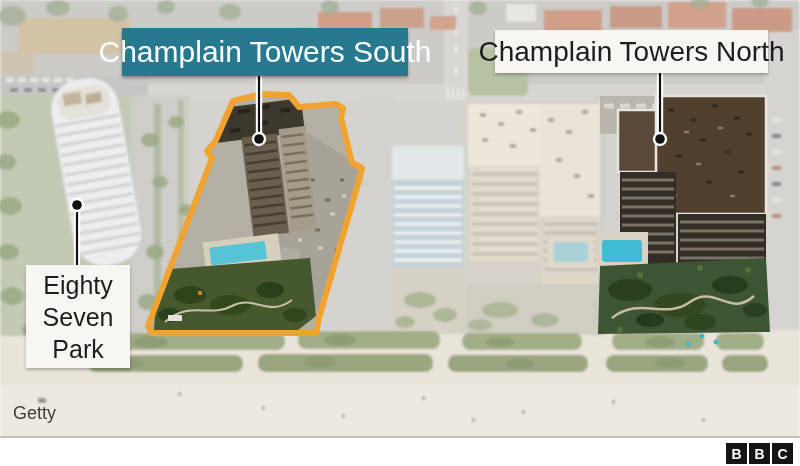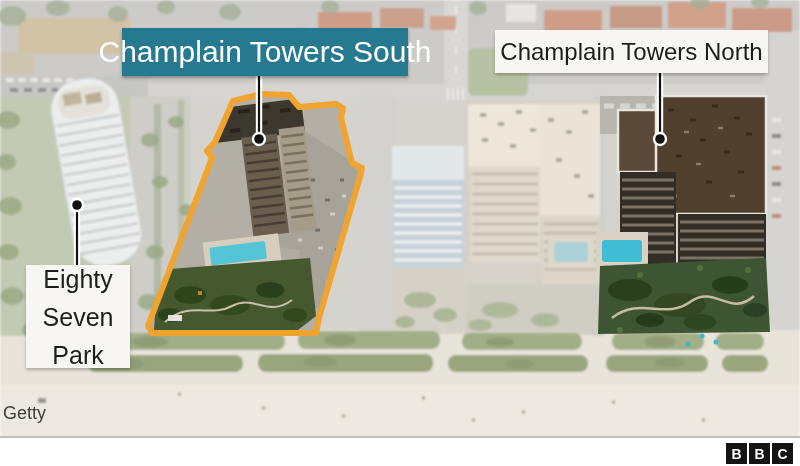--- a/index.html
+++ b/index.html
@@ -7,24 +7,24 @@
          font-family:"Liberation Sans",sans-serif;}
   .photo{position:absolute;left:0;top:0;width:800px;height:438px;}
   
   .label{position:absolute;display:flex;align-items:center;justify-content:center;
          box-sizing:border-box;z-index:10;}
   .label--teal{background:var(--south-label-bg,#26798F);color:var(--south-label-text,#ffffff);
          box-shadow:0 2px 3px rgba(0,0,0,.35);}
   .label--white{background:var(--white-label-bg,#F7F6F3);color:var(--label-text,#1D1D1B);
          box-shadow:0 2px 3px rgba(0,0,0,.25);}
   .label-south{left:122px;top:28px;width:286px;height:48px;font-size:30px;font-weight:500;white-space:nowrap;}
-  .label-north{left:495px;top:30px;width:273px;height:43px;font-size:24px;font-weight:500;white-space:nowrap;}
+  .label-north{left:495px;top:30px;width:273px;height:43px;font-size:28px;font-weight:500;white-space:nowrap;}
   .label-park{left:26px;top:265px;width:104px;height:103px;font-size:25px;font-weight:500;
-         line-height:38px;text-align:center;}
-  .credit{position:absolute;left:3px;top:403px;font-size:18px;color:#3f3e3c;z-index:10;}
+         line-height:32px;text-align:center;}
+  .credit{position:absolute;left:13px;top:403px;font-size:18px;color:#3f3e3c;z-index:10;}
   
   .bbc{position:absolute;right:7px;top:443px;display:flex;gap:2px;z-index:10;}
   .bbc .sq{width:21px;height:21px;background:var(--logo-square,#141414);color:#fff;
          display:flex;align-items:center;justify-content:center;font-size:14px;font-weight:bold;}
   
   .hl{fill:none;stroke:var(--highlight-outline,#F0A42F);stroke-width:6;stroke-linejoin:round;}
   .leader-halo{stroke:#ffffff;stroke-width:6.4;}
   .leader-core{stroke:var(--leader-line,#111111);stroke-width:2.2;}
   .dot-halo{fill:#ffffff;}
   .dot-core{fill:var(--leader-line,#111111);}

